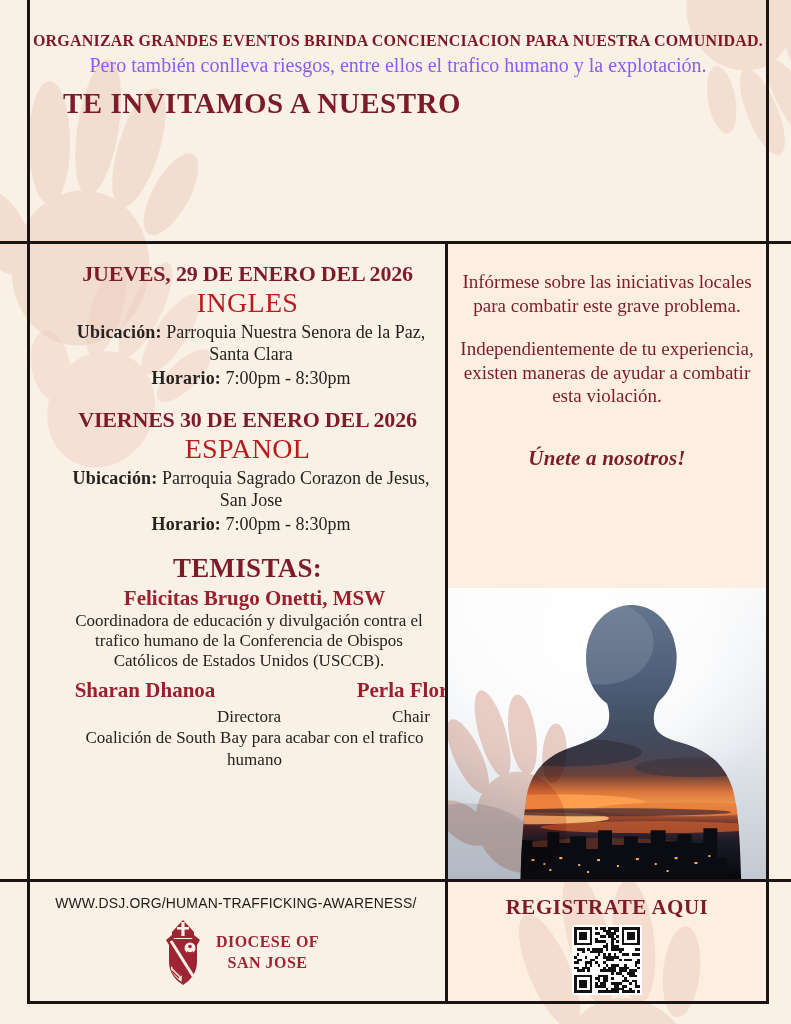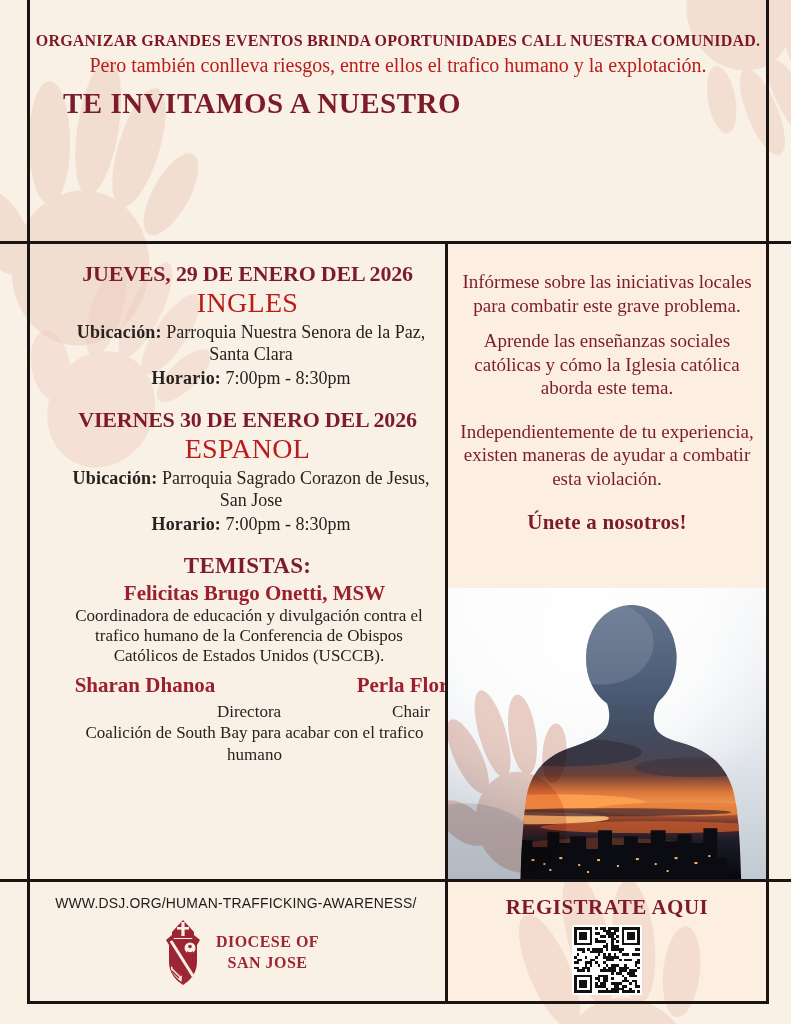--- a/index.html
+++ b/index.html
@@ -13,46 +13,46 @@
   
   .b-left{left:27px;top:0;width:3px;height:1004px;}
   .b-right{left:766px;top:0;width:3px;height:1004px;}
   .b-div{left:445px;top:241px;width:3px;height:763px;}
   .hr1{left:0;top:241px;width:791px;height:3px;}
   .hr2{left:0;top:879px;width:791px;height:3px;}
   .hr3{left:27px;top:1001px;width:742px;height:3px;}
   
   .header{left:30px;top:0;width:736px;height:241px;text-align:center;}
   .hdr1{margin-top:32px;font-size:16px;font-weight:bold;color:#7f1626;letter-spacing:.2px;}
-  .hdr2{margin-top:4px;font-size:20px;color:#b91c1c;}
+  .hdr2{margin-top:4px;font-size:20px;color:#8b5cf6;}
   .invite{margin-top:10px;text-align:left;padding-left:33px;font-size:29px;font-weight:bold;color:#7d1b2b;letter-spacing:.5px;}
   .big-title{margin-top:4px;font-family:"DejaVu Sans",sans-serif;font-weight:bold;font-size:42px;
              color:#15120f;-webkit-text-stroke:2.4px #15120f;letter-spacing:2px;line-height:1.08;
              text-shadow:3px 4px 3px rgba(80,65,55,.4);}
   
   .left-col{left:30px;top:244px;width:415px;height:635px;padding:17px 0 0 20px;box-sizing:border-box;overflow:hidden;}
   .ev-date{font-size:22px;font-weight:bold;color:#7d1b2b;line-height:1.15;letter-spacing:-.2px;}
   .ev-lang{font-size:28px;color:#b91c1c;line-height:1.2;letter-spacing:.3px;}
   .ev-det{padding-left:16px;font-size:18px;color:#262220;line-height:1.22;margin-top:2px;width:370px;}
   .ev-det b{letter-spacing:.2px;}
   .ev-block{margin-bottom:17px;}
-  .sp-head{font-size:23px;font-weight:bold;color:#7d1b2b;margin:2px 0 2px 0;letter-spacing:.3px;}
+  .sp-head{font-size:27px;font-weight:bold;color:#7d1b2b;margin:2px 0 2px 0;letter-spacing:.3px;}
   .sp-name{font-size:21px;font-weight:bold;color:#9c1f30;padding-left:14px;line-height:1.2;}
   .sp-desc{font-size:17px;color:#262220;line-height:1.2;padding-left:14px;width:370px;}
   .sp-grid{display:grid;grid-template-columns:162px auto;padding-left:14px;margin-top:6px;}
   .sp-grid .sp-name,.sp-grid .sp-desc{padding-left:0;}
   .sp-org{font-size:17px;color:#262220;padding-left:14px;line-height:1.25;}
   .mt4{margin-top:4px;}
   
   .right-tint{left:448px;top:244px;width:318px;height:757px;background:#fcefe2;}
   .right-text{left:448px;top:244px;width:318px;height:344px;box-sizing:border-box;
               padding:26px 7px 0 7px;text-align:center;color:#7d1b2b;}
   .rp{font-size:19px;line-height:1.24;margin:0 0 12px 0;}
   .rp3{margin-top:20px;}
-  .cta{font-size:21px;font-weight:bold;margin-top:20px;letter-spacing:.2px;}
+  .cta{font-size:21px;font-weight:bold;margin-top:38px;letter-spacing:.2px;font-style:italic;}
   
   .photo{left:448px;top:588px;width:318px;height:291px;overflow:hidden;}
   .photo svg{display:block;}
   .photo-hand{position:absolute;left:-18px;top:84px;width:150px;height:210px;
               transform:rotate(-16deg);mix-blend-mode:multiply;opacity:.6;}
   
   .foot-left{left:30px;top:882px;width:415px;height:119px;}
   .url{margin:12px 0 0 24px;font-family:"Liberation Sans",sans-serif;font-size:15px;color:#1e1b19;
        letter-spacing:.2px;transform:scaleX(.93);transform-origin:left;white-space:nowrap;}
   .logo-row{display:flex;align-items:center;justify-content:center;gap:6px;margin-top:7px;}
@@ -88,21 +88,21 @@
       <use href="#handsym" fill="#eecdc1" width="100%" height="100%"></use>
     </svg>
   <svg class="wm" style="left:680px;top:-60px;width:180px;height:240px;transform:rotate(150deg);opacity:.5">
       <use href="#handsym" fill="#eecdc1" width="100%" height="100%"></use>
     </svg>
   <svg class="wm" style="left:485px;top:845px;width:240px;height:320px;transform:rotate(-14deg);opacity:.55">
       <use href="#handsym" fill="#eecdc1" width="100%" height="100%"></use>
     </svg>
 
   <div class="content header">
-    <div class="hdr1">ORGANIZAR GRANDES EVENTOS BRINDA OPORTUNIDADES CALL NUESTRA COMUNIDAD.</div>
+    <div class="hdr1">ORGANIZAR GRANDES EVENTOS BRINDA CONCIENCIACION PARA NUESTRA COMUNIDAD.</div>
     <div class="hdr2">Pero también conlleva riesgos, entre ellos el trafico humano y la explotación.</div>
     <div class="invite">TE INVITAMOS A NUESTRO</div>
   </div>
 
   <div class="content left-col">
 
     <div class="ev-block">
       <div class="ev-date">JUEVES, 29 DE ENERO DEL 2026</div>
       <div class="ev-lang">INGLES</div>
       <div class="ev-det">
@@ -138,21 +138,20 @@
       <div class="sp-name">Perla Flores</div>
       <div class="sp-desc mt4">Directora</div>
       <div class="sp-desc mt4">Chair</div>
     </div>
     <div class="sp-org">Coalición de South Bay para acabar con el trafico humano</div>
 
   </div>
 
   <div class="content right-text">
     <p class="rp">Infórmese sobre las iniciativas locales para combatir este grave problema.</p>
-    <p class="rp">Aprende las enseñanzas sociales católicas y cómo la Iglesia católica aborda este tema.</p>
     <p class="rp rp3">Independientemente de tu experiencia, existen maneras de ayudar a combatir esta violación.</p>
     <div class="cta">Únete a nosotros!</div>
   </div>
 
   <div class="content photo">
     <svg viewBox="0 0 320 292" width="318" height="291" preserveAspectRatio="none">
       <defs>
         <linearGradient id="skyg" x1="0" y1="0" x2="0" y2="1">
           <stop offset="0" stop-color="#f7f8f9"></stop>
             <stop offset=".55" stop-color="#e3e7ec"></stop>

